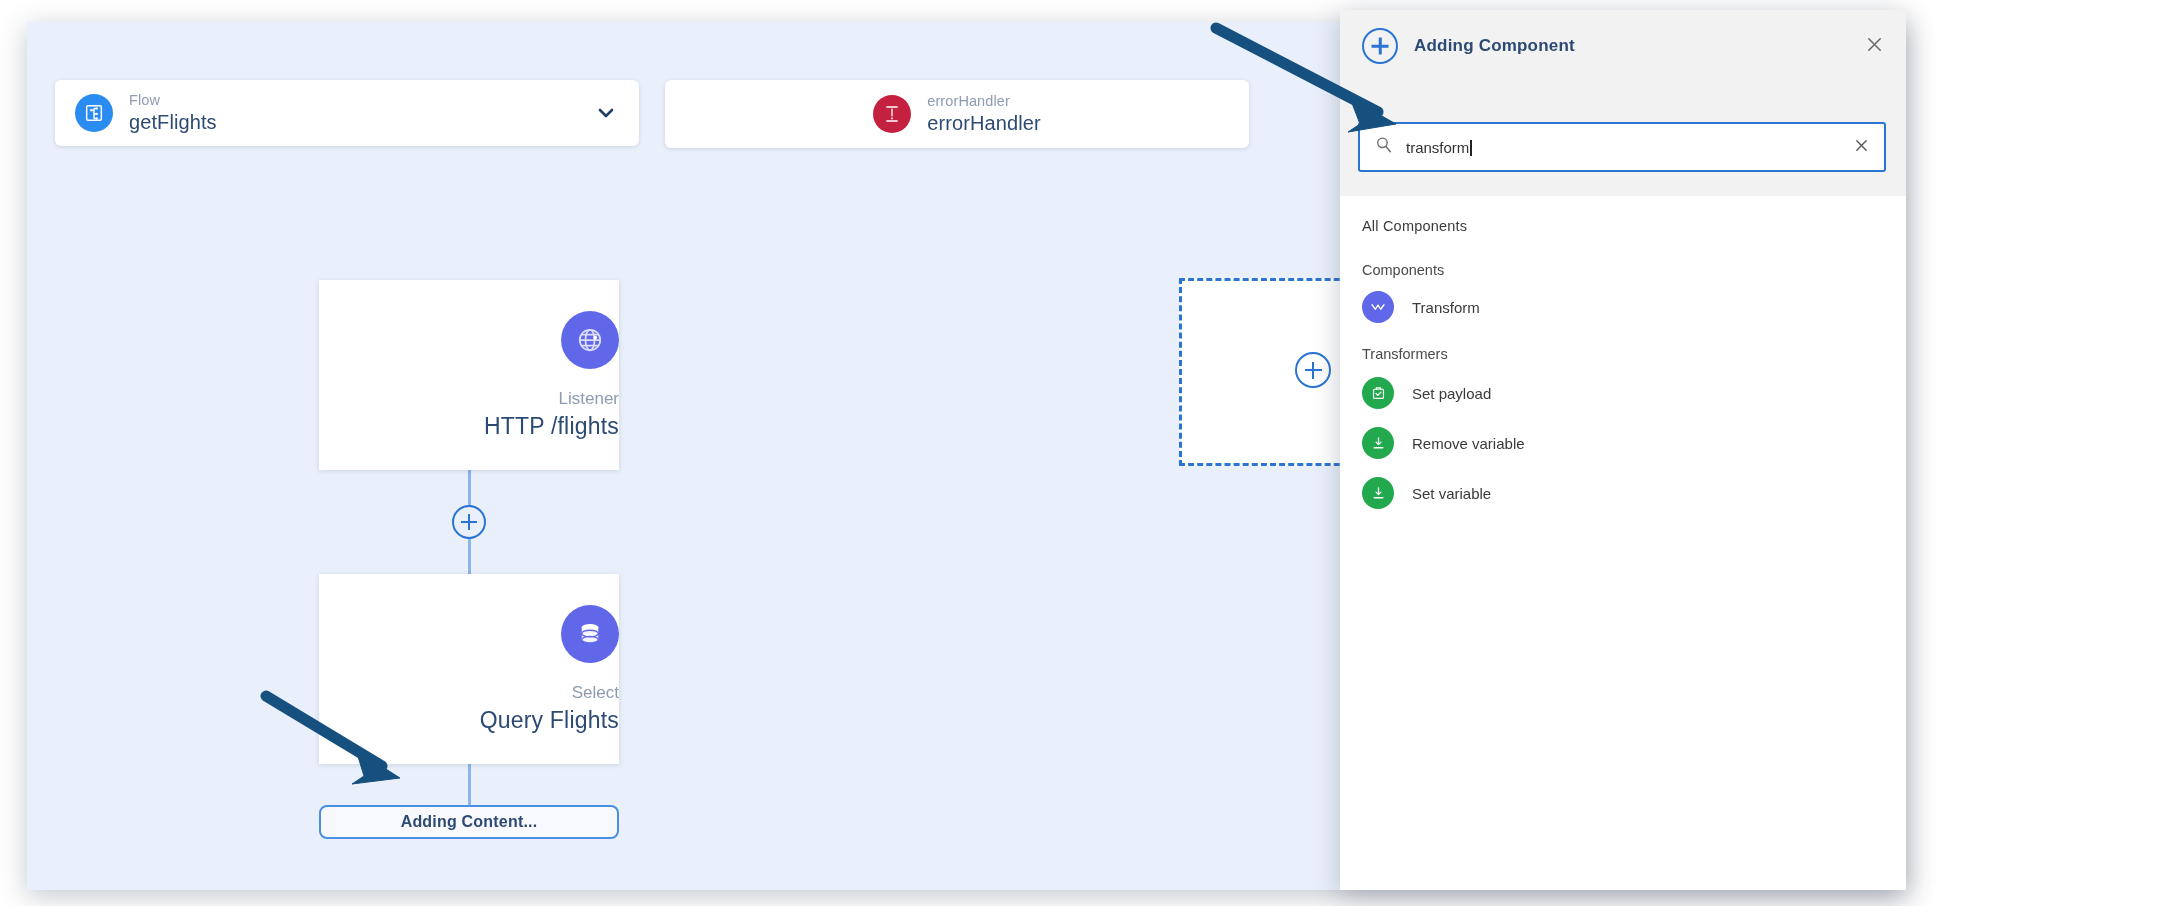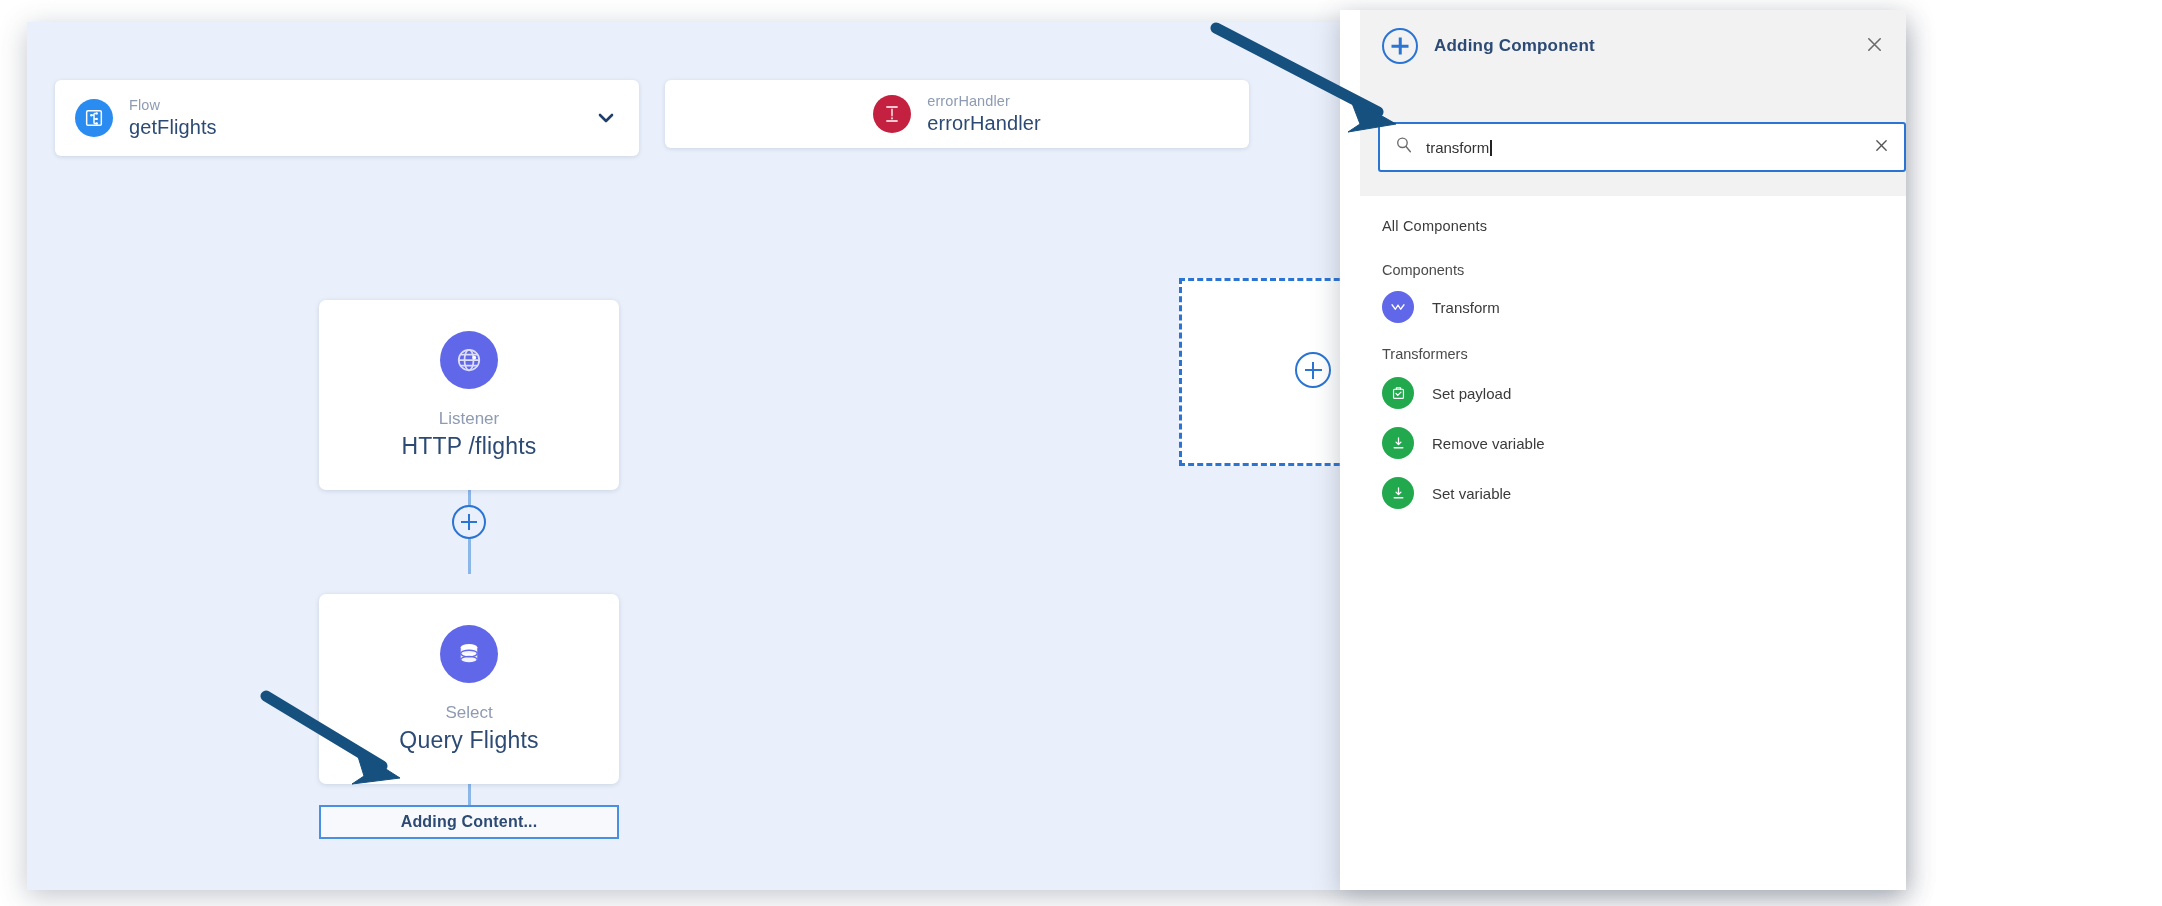--- a/index.html
+++ b/index.html
@@ -24,21 +24,21 @@
   
   .hdr-card {
     position: absolute;
     background: #ffffff;
     border-radius: 6px;
     box-shadow: 0 1px 4px rgba(40,60,100,.16);
     display: flex;
     align-items: center;
     box-sizing: border-box;
   }
-  .hdr-flow  { left: 28px;  top: 58px; width: 584px; height: 76px; padding: 0 20px; justify-content: center; }
+  .hdr-flow  { left: 28px;  top: 58px; width: 584px; height: 66px; padding: 0 20px; justify-content: center; }
   .hdr-error { left: 638px; top: 58px; width: 584px; height: 68px; padding: 4px 20px; justify-content: center; }
 
   .badge {
     width: 38px; height: 38px; border-radius: 50%;
     display: flex; align-items: center; justify-content: center;
     flex: 0 0 auto;
   }
   .badge-flow  { background: #2a8cf0; }
   .badge-error { background: #c4203f; }
 
@@ -54,27 +54,26 @@
   .chev {
     margin-left: auto; color: #2c4a73; font-size: 20px;
     display: flex; align-items: center; justify-content: center;
     width: 26px; height: 26px; font-weight: bold;
   }
 
   
   .node {
     position: absolute;
     background: #ffffff;
-    border-radius: 7px;
+    border-radius: 0;
     box-shadow: 0 1px 5px rgba(40,60,100,.16);
     width: 300px; height: 190px;
     display: flex; flex-direction: column;
-    align-items: center; justify-content: center;
-    box-sizing: border-box;
-    margin-top: 20px;
+    align-items: flex-end; justify-content: center;
+    box-sizing: border-box;
   }
   .node-listener { left: 292px; top: 258px; }
   .node-select   { left: 292px; top: 552px; }
 
   .node-icon {
     width: 58px; height: 58px; border-radius: 50%;
     background: #6067e8;
     display: flex; align-items: center; justify-content: center;
     margin-bottom: 20px;
   }
@@ -127,37 +126,36 @@
     box-sizing: border-box;
   }
 
   
   .adding-content {
     position: absolute;
     left: 292px; top: 783px;
     width: 300px; height: 34px;
     background: #f7f9fd;
     border: 2px solid #4a90e2;
-    border-radius: 0;
+    border-radius: 8px;
     box-sizing: border-box;
     display: flex; align-items: center; justify-content: center;
     font-size: 16px; color: #2c4a73; font-weight: bold;
     letter-spacing: .2px;
   }
 
   
   .panel {
     position: absolute;
     left: 1340px; top: 10px;
     width: 566px; height: 880px;
     background: #ffffff;
     box-shadow: 0 6px 26px rgba(60,70,90,.30);
     box-sizing: border-box;
     overflow: hidden;
-    padding-left: 20px;
   }
   .panel-head {
     height: 186px; background: #f2f2f2;
     box-sizing: border-box;
     position: relative;
   }
   .panel-title-row {
     display: flex; align-items: center;
     padding: 18px 22px 0 22px;
   }

